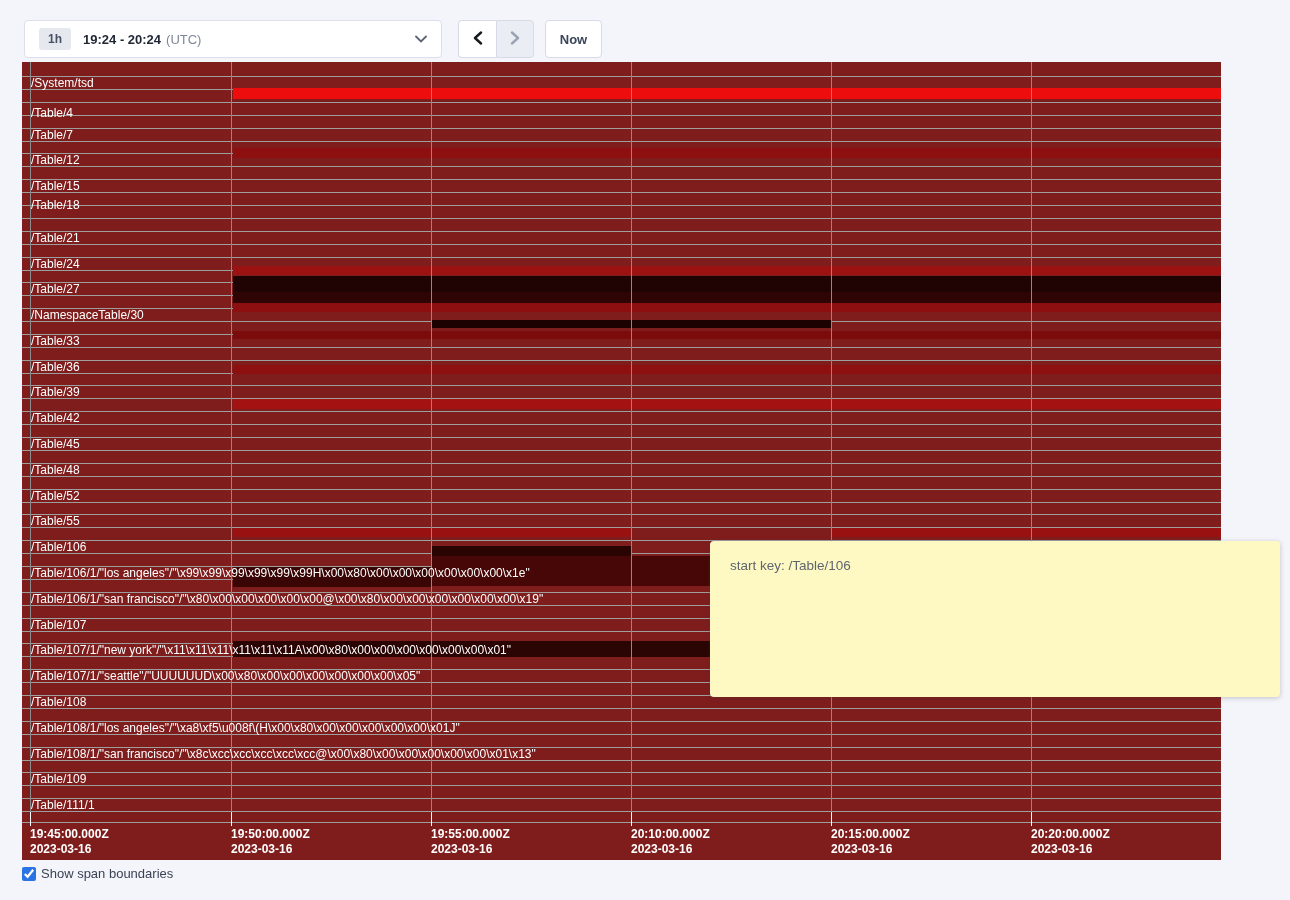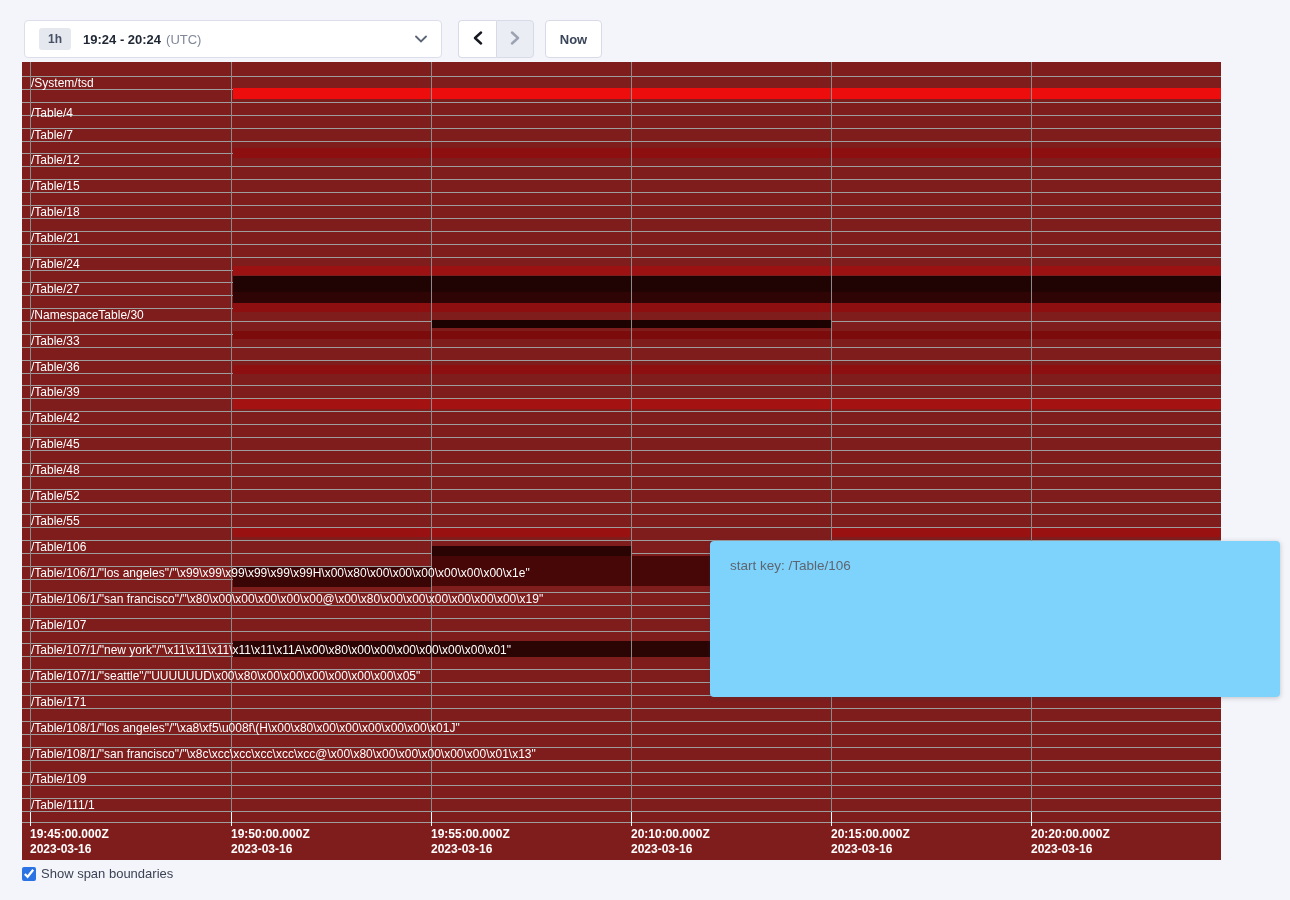--- a/index.html
+++ b/index.html
@@ -51,21 +51,21 @@
     white-space:nowrap;pointer-events:none;
   }
   .x-tick-time,.x-tick-date{
     position:absolute;color:#ffffff;font-size:12px;font-weight:700;
     white-space:nowrap;line-height:13px;
   }
 
   
   .tooltip{
     left:710px;top:541px;width:570px;height:156px;box-sizing:border-box;
-    background:#7dd3fc;border-radius:4px;
+    background:#fef9c3;border-radius:4px;
     box-shadow:0 1px 5px rgba(60,64,80,0.28);
     padding:15px 20px;z-index:5;
   }
   .tooltip-line{
     color:#5f6570;font-size:13.5px;line-height:20px;margin-bottom:14px;
     white-space:nowrap;
   }
 
   
   .footer{
@@ -187,40 +187,40 @@
     <div style="position: absolute; left: 209px; top: 0px; width: 1px; height: 760px; background: rgb(138, 138, 138);"></div>
     <div style="position: absolute; left: 409px; top: 0px; width: 1px; height: 760px; background: rgb(138, 138, 138);"></div>
     <div style="position: absolute; left: 609px; top: 0px; width: 1px; height: 760px; background: rgb(138, 138, 138);"></div>
     <div style="position: absolute; left: 809px; top: 0px; width: 1px; height: 760px; background: rgb(138, 138, 138);"></div>
     <div style="position: absolute; left: 1009px; top: 0px; width: 1px; height: 760px; background: rgb(138, 138, 138);"></div>
     <div class="row-label" style="left: 9px; top: 14px;">/System/tsd</div>
     <div class="row-label" style="left: 9px; top: 44px;">/Table/4</div>
     <div class="row-label" style="left: 9px; top: 66px;">/Table/7</div>
     <div class="row-label" style="left: 9px; top: 91px;">/Table/12</div>
     <div class="row-label" style="left: 9px; top: 117px;">/Table/15</div>
-    <div class="row-label" style="left: 9px; top: 143px;">/Table/18</div>
+    <div class="row-label" style="left: 9px; top: 136px;">/Table/18</div>
     <div class="row-label" style="left: 9px; top: 169px;">/Table/21</div>
     <div class="row-label" style="left: 9px; top: 195px;">/Table/24</div>
     <div class="row-label" style="left: 9px; top: 220px;">/Table/27</div>
     <div class="row-label" style="left: 9px; top: 246px;">/NamespaceTable/30</div>
     <div class="row-label" style="left: 9px; top: 272px;">/Table/33</div>
     <div class="row-label" style="left: 9px; top: 298px;">/Table/36</div>
     <div class="row-label" style="left: 9px; top: 323px;">/Table/39</div>
     <div class="row-label" style="left: 9px; top: 349px;">/Table/42</div>
     <div class="row-label" style="left: 9px; top: 375px;">/Table/45</div>
     <div class="row-label" style="left: 9px; top: 401px;">/Table/48</div>
     <div class="row-label" style="left: 9px; top: 427px;">/Table/52</div>
     <div class="row-label" style="left: 9px; top: 452px;">/Table/55</div>
     <div class="row-label" style="left: 9px; top: 478px;">/Table/106</div>
     <div class="row-label" style="left: 9px; top: 504px;">/Table/106/1/"los angeles"/"\x99\x99\x99\x99\x99\x99H\x00\x80\x00\x00\x00\x00\x00\x00\x1e"</div>
     <div class="row-label" style="left: 9px; top: 530px;">/Table/106/1/"san francisco"/"\x80\x00\x00\x00\x00\x00@\x00\x80\x00\x00\x00\x00\x00\x00\x19"</div>
     <div class="row-label" style="left: 9px; top: 556px;">/Table/107</div>
     <div class="row-label" style="left: 9px; top: 581px;">/Table/107/1/"new york"/"\x11\x11\x11\x11\x11\x11A\x00\x80\x00\x00\x00\x00\x00\x00\x01"</div>
     <div class="row-label" style="left: 9px; top: 607px;">/Table/107/1/"seattle"/"UUUUUUD\x00\x80\x00\x00\x00\x00\x00\x00\x05"</div>
-    <div class="row-label" style="left: 9px; top: 633px;">/Table/171</div>
+    <div class="row-label" style="left: 9px; top: 633px;">/Table/108</div>
     <div class="row-label" style="left: 9px; top: 659px;">/Table/108/1/"los angeles"/"\xa8\xf5\u008f\(H\x00\x80\x00\x00\x00\x00\x00\x01J"</div>
     <div class="row-label" style="left: 9px; top: 685px;">/Table/108/1/"san francisco"/"\x8c\xcc\xcc\xcc\xcc\xcc@\x00\x80\x00\x00\x00\x00\x00\x01\x13"</div>
     <div class="row-label" style="left: 9px; top: 710px;">/Table/109</div>
     <div class="row-label" style="left: 9px; top: 736px;">/Table/111/1</div>
     <div style="position: absolute; left: 8px; top: 750px; width: 1px; height: 14px; background: rgb(255, 255, 255);"></div>
     <div class="x-tick-time" style="left: 8px; top: 766px;">19:45:00.000Z</div>
     <div class="x-tick-date" style="left: 8px; top: 781px;">2023-03-16</div>
     <div style="position: absolute; left: 209px; top: 750px; width: 1px; height: 14px; background: rgb(255, 255, 255);"></div>
     <div class="x-tick-time" style="left: 209px; top: 766px;">19:50:00.000Z</div>
     <div class="x-tick-date" style="left: 209px; top: 781px;">2023-03-16</div>

